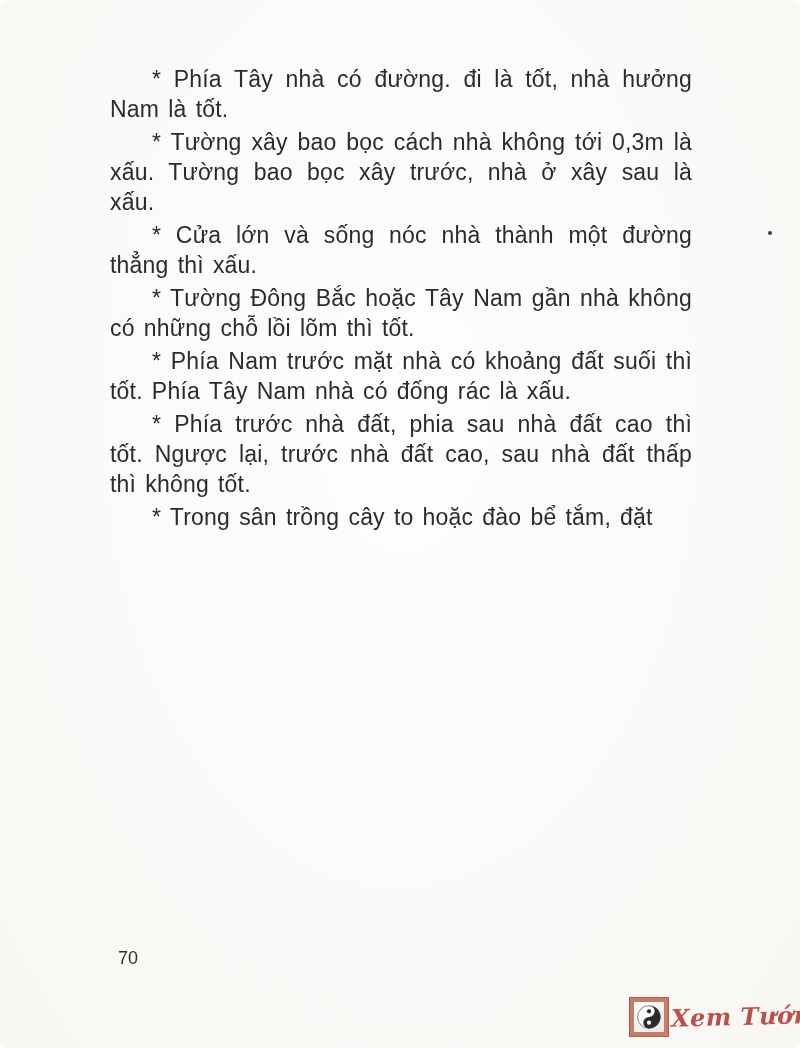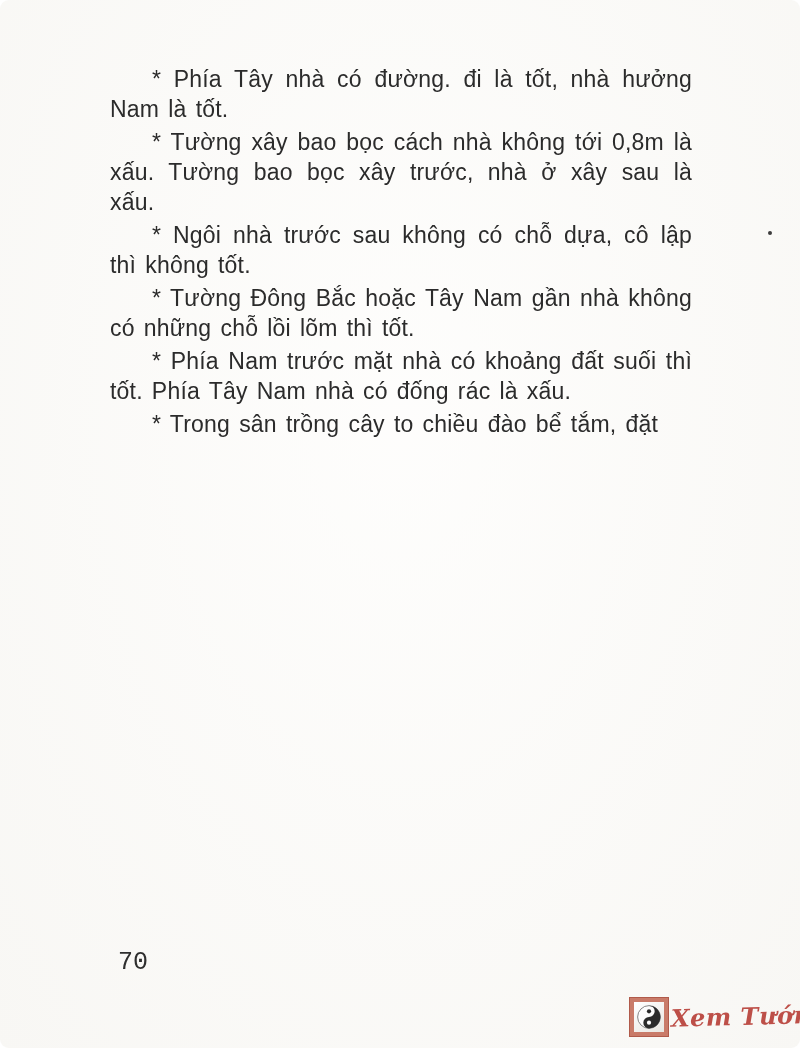--- a/index.html
+++ b/index.html
@@ -34,22 +34,22 @@
     color: #2b2b2b;
     text-align: justify;
     text-indent: 42px;
     letter-spacing: 0.2px;
     word-spacing: 2.5px;
   }
   .page-number {
     position: absolute;
     left: 118px;
     top: 948px;
-    font-family: Liberation Mono, monospace;
-    font-size: 25px;
+    font-family: Liberation Sans, sans-serif;
+    font-size: 18px;
     color: #2e2e2e;
   }
   .ink-dot {
     position: absolute;
     left: 768px;
     top: 231px;
     width: 4px;
     height: 4px;
     border-radius: 50%;
     background: #3c3c3c;
@@ -85,25 +85,26 @@
     white-space: nowrap;
   }
 </style>
 </head>
 <body>
 
 <div class="page">
 
   <div class="text-block">
     <p>* Phía Tây nhà có đường. đi là tốt, nhà hưởng Nam là tốt.</p>
-    <p>* Tường xây bao bọc cách nhà không tới 0,8m là xấu. Tường bao bọc xây trước, nhà ở xây sau là xấu.</p>
-    <p>* Ngôi nhà trước sau không có chỗ dựa, cô lập thì không tốt.</p>
+    <p>* Tường xây bao bọc cách nhà không tới 0,3m là xấu. Tường bao bọc xây trước, nhà ở xây sau là xấu.</p>
+    <p>* Cửa lớn và sống nóc nhà thành một đường thẳng thì xấu.</p>
     <p>* Tường Đông Bắc hoặc Tây Nam gần nhà không có những chỗ lồi lõm thì tốt.</p>
     <p>* Phía Nam trước mặt nhà có khoảng đất suối thì tốt. Phía Tây Nam nhà có đống rác là xấu.</p>
-    <p>* Trong sân trồng cây to chiều đào bể tắm, đặt</p>
+    <p>* Phía trước nhà đất, phia sau nhà đất cao thì tốt. Ngược lại, trước nhà đất cao, sau nhà đất thấp thì không tốt.</p>
+    <p>* Trong sân trồng cây to hoặc đào bể tắm, đặt</p>
   </div>
 
   <div class="page-number">70</div>
 
   <div class="ink-dot"></div>
 
   <a class="watermark" href="#">
     <span class="yinyang-box">
       <svg width="26" height="26" viewBox="0 0 32 32">
         <circle cx="16" cy="16" r="14" fill="#fdfdfd" stroke="#6a6a6a" stroke-width="1"></circle>

